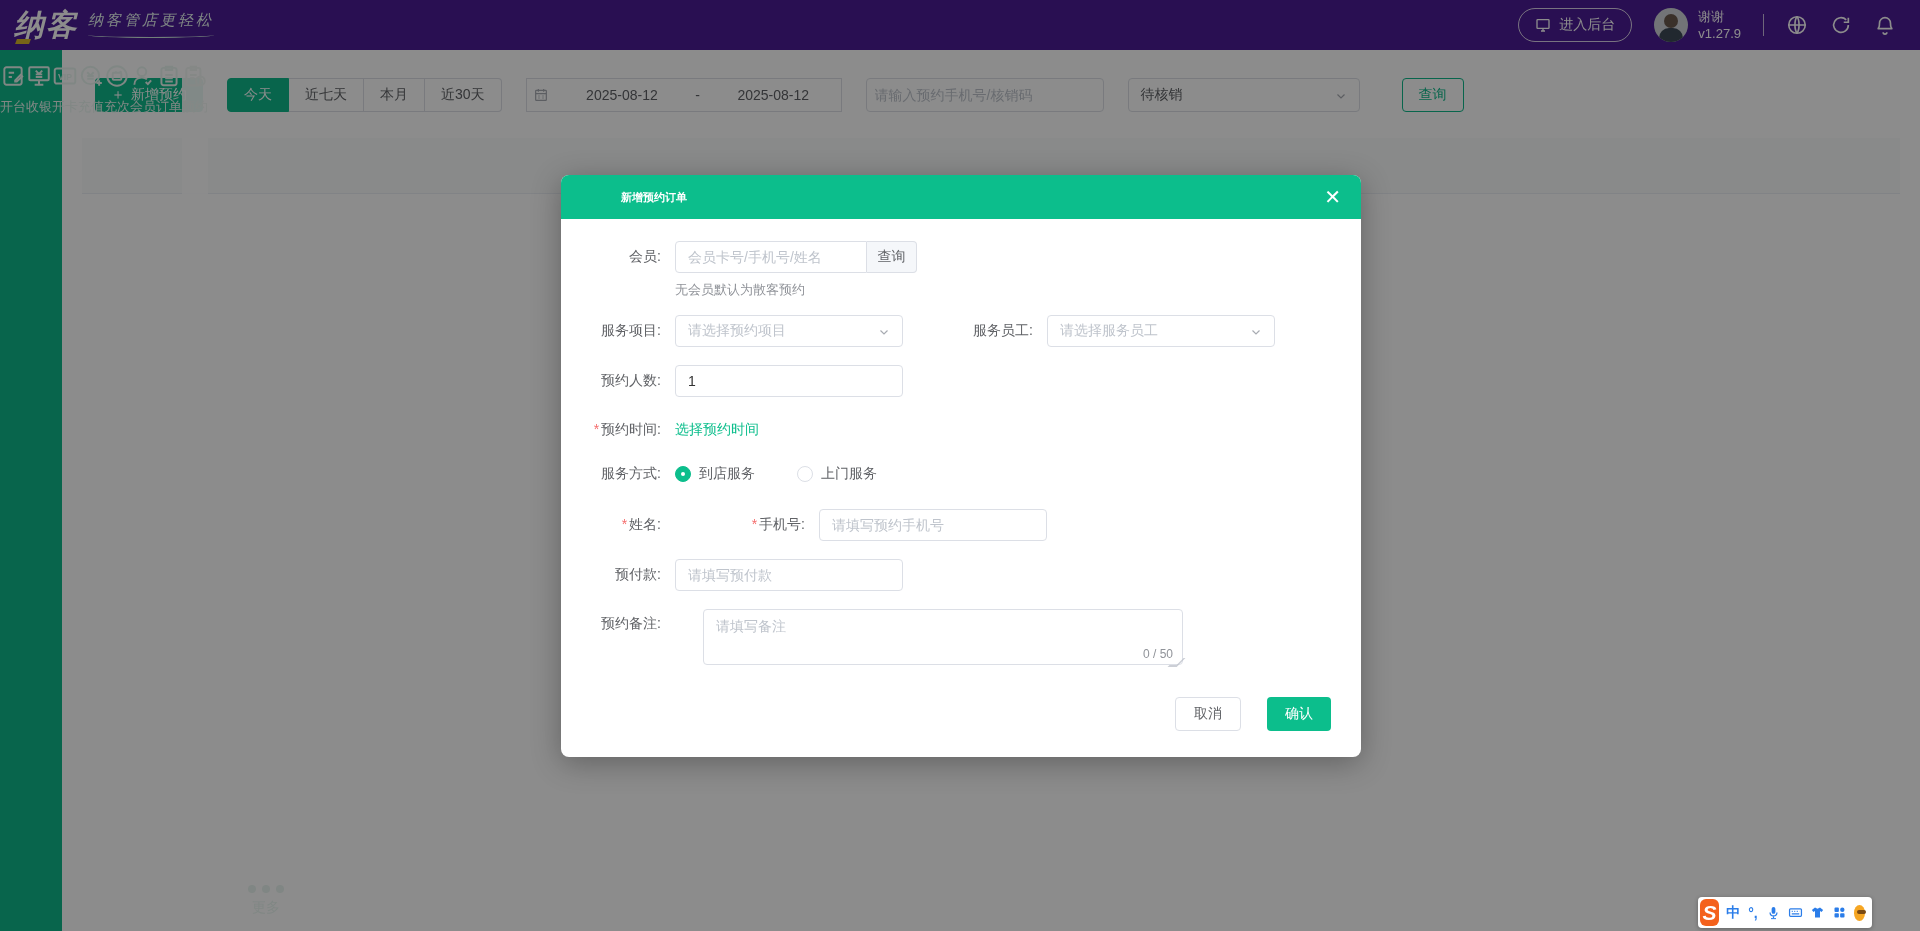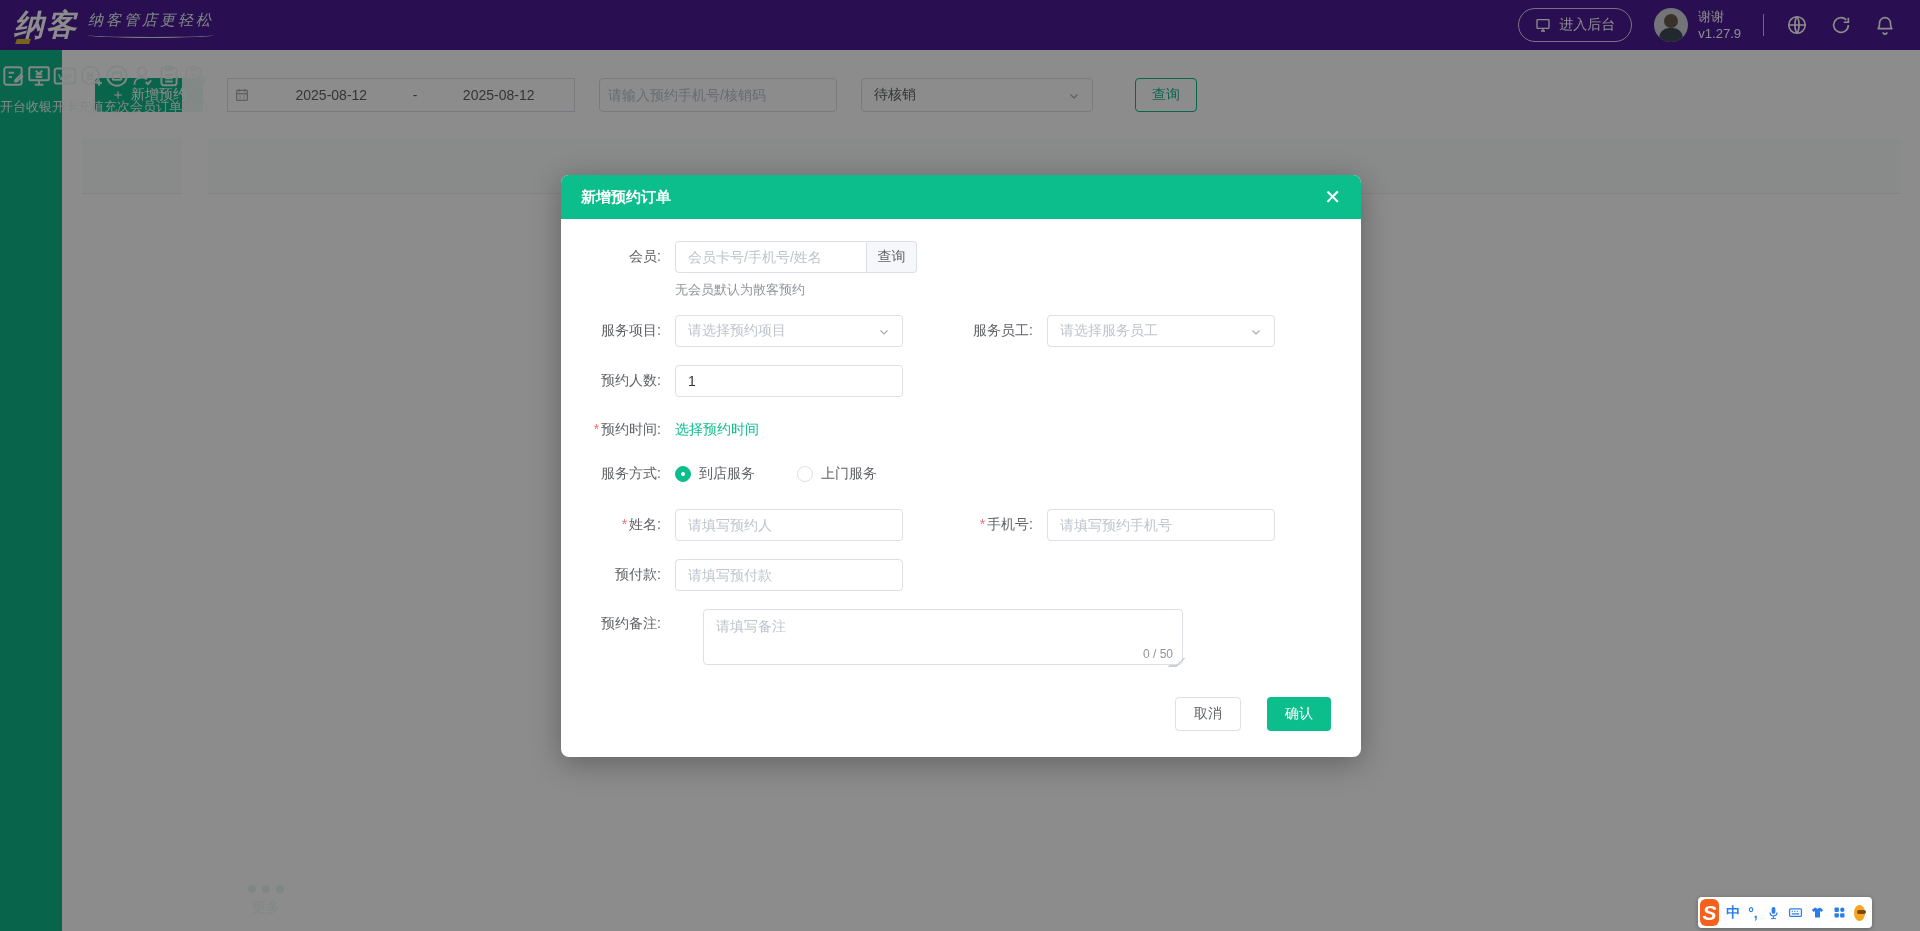--- a/index.html
+++ b/index.html
@@ -35,41 +35,41 @@
 
   
   .main{ position:absolute; left:62px; top:50px; width:1858px; height:881px; background:#fff;}
   .toolbar{ display:flex; align-items:center; margin:28px 20px 0 33px; gap:24px;}
   .btn-green{ background:#0FB98B; color:#fff; border:none; border-radius:4px; height:34px; padding:0 16px; font-size:14px; display:flex; align-items:center; gap:6px; cursor:pointer;}
   .seg-group{ display:flex;}
   .seg{ height:34px; padding:0 16px; display:flex; align-items:center; font-size:14px; color:#606266; background:#fff; border:1px solid #dcdfe6; border-left:none; cursor:pointer;}
   .seg:first-child{ border-left:1px solid #dcdfe6; border-radius:4px 0 0 4px;}
   .seg:last-child{ border-radius:0 4px 4px 0;}
   .seg.active{ background:#0FB98B; border-color:#0FB98B; color:#fff;}
-  .date-range{ display:flex; align-items:center; gap:12px; border:1px solid #dcdfe6; border-radius:0; height:34px; padding:0 6px; color:#606266; font-size:14px; width:348px;}
+  .date-range{ display:flex; align-items:center; gap:12px; border:1px solid #dcdfe6; border-radius:0; height:34px; padding:0 6px; color:#606266; font-size:14px; width:316px;}
   .cal-icon{ width:16px; height:16px; color:#a8abb2;}
   .tool-input{ height:34px; width:238px; border:1px solid #dcdfe6; border-radius:4px; padding:0 8px; font-size:14px; color:#333;}
   .tool-input::placeholder{ color:#bfc4cc;}
   .tool-select{ height:34px; width:232px; border:1px solid #dcdfe6; border-radius:4px; padding:0 12px; font-size:14px; color:#606266; display:flex; align-items:center; justify-content:space-between; cursor:pointer;}
   .chev{ width:12px; height:12px; color:#a8abb2;}
   .btn-outline-green{ height:34px; padding:0 16px; border:1px solid #0FB98B; color:#0FB98B; background:#fff; border-radius:4px; font-size:14px; margin-left:18px; cursor:pointer;}
 
   .table{ margin:26px 20px 0 20px;}
   .t-head{ display:flex; background:#f2f3f5; height:40px; align-items:center;}
   .t-head .th{ flex:1; text-align:center; font-size:14px; color:#4c4f55; font-weight:bold; border-right:1px solid #e3e5e8;}
   .t-head .th:last-child{ border-right:none;}
   .t-empty-row{ height:56px; border-bottom:1px solid #ebeef5; background:#fafbfc;}
 
   
   .overlay{ position:absolute; inset:0; background:rgba(0,0,0,.45); z-index:5;}
 
   
   .modal{ position:absolute; left:561px; top:175px; width:800px; height:582px; background:#fff; border-radius:8px; z-index:10; box-shadow:0 6px 30px rgba(0,0,0,.3); display:flex; flex-direction:column;}
   .modal-header{ height:44px; background:#0CBE8C; border-radius:8px 8px 0 0; display:flex; align-items:center; padding:0 20px;}
-  .modal-title{ color:#fff; font-size:15px; font-weight:bold;}
+  .modal-title{ color:#fff; font-size:11px; font-weight:bold;margin-left:40px;}
   .modal-close{ margin-left:auto; color:#fff; font-size:20px; line-height:1; cursor:pointer;}
   .modal-body{ padding:22px 0 0 0; flex:1;}
   .f-row{ display:flex; align-items:center; margin-bottom:18px;}
   .f-lab{ width:100px; text-align:right; font-size:14px; color:#606266; flex:none; margin-right:14px;}
   .req{ color:#F56C6C; margin-right:2px;}
   .inp{ height:32px; border:1px solid #dcdfe6; border-radius:4px; padding:0 12px; font-size:14px; color:#333; background:#fff;}
   .inp::placeholder{ color:#bfc4cc;}
   .w-member{ width:192px; border-radius:4px 0 0 4px;}
   .btn-attach{ height:32px; width:50px; border:1px solid #dcdfe6; border-left:none; border-radius:0 4px 4px 0; background:#f5f7fa; color:#606266; font-size:14px; cursor:pointer;}
   .hint{ font-size:13px; color:#909399; margin:-10px 0 16px 114px;}
@@ -220,20 +220,26 @@
     <span class="s-label">更多</span>
   </div>
 </aside>
 
 <main class="main">
   <div class="toolbar">
     <button class="btn-green">
       <span>＋</span>
       <span>新增预约</span>
     </button>
+    <div class="seg-group">
+      <div class="seg active">今天</div>
+      <div class="seg">近七天</div>
+      <div class="seg">本月</div>
+      <div class="seg">近30天</div>
+    </div>
     <div class="date-range">
       <span class="cal-icon">
         <svg viewBox="0 0 24 24" fill="none" stroke="currentColor" stroke-width="1.8">
             <rect x="4" y="5" width="16" height="15" rx="1"></rect>
             <path d="M8 3v4M16 3v4M4 10h16M8 13.5h2M14 13.5h2M8 16.5h2M14 16.5h2"></path>
           </svg>
       </span>
       <span style="flex:1;text-align:center;">2025-08-12</span>
       <span>-</span>
       <span style="flex:1;text-align:center;">2025-08-12</span>
@@ -304,21 +310,20 @@
         <span>到店服务</span>
       </span>
       <span class="radio">
         <span class="r-dot"></span>
         <span>上门服务</span>
       </span>
     </div>
 
     <div class="f-row" style="margin-top:26px;">
       <span class="f-lab"><span class="req">*</span><span>姓名:</span></span>
-      <input class="inp w-num" placeholder="请填写预约人" style="">
       <span class="lab2"><span class="req">*</span><span>手机号:</span></span>
       <input class="inp" style="width: 228px;" placeholder="请填写预约手机号">
     </div>
 
     <div class="f-row">
       <span class="f-lab">预付款:</span>
       <input class="inp w-num" placeholder="请填写预付款" style="">
     </div>
 
     <div class="f-row" style="align-items:flex-start;">

